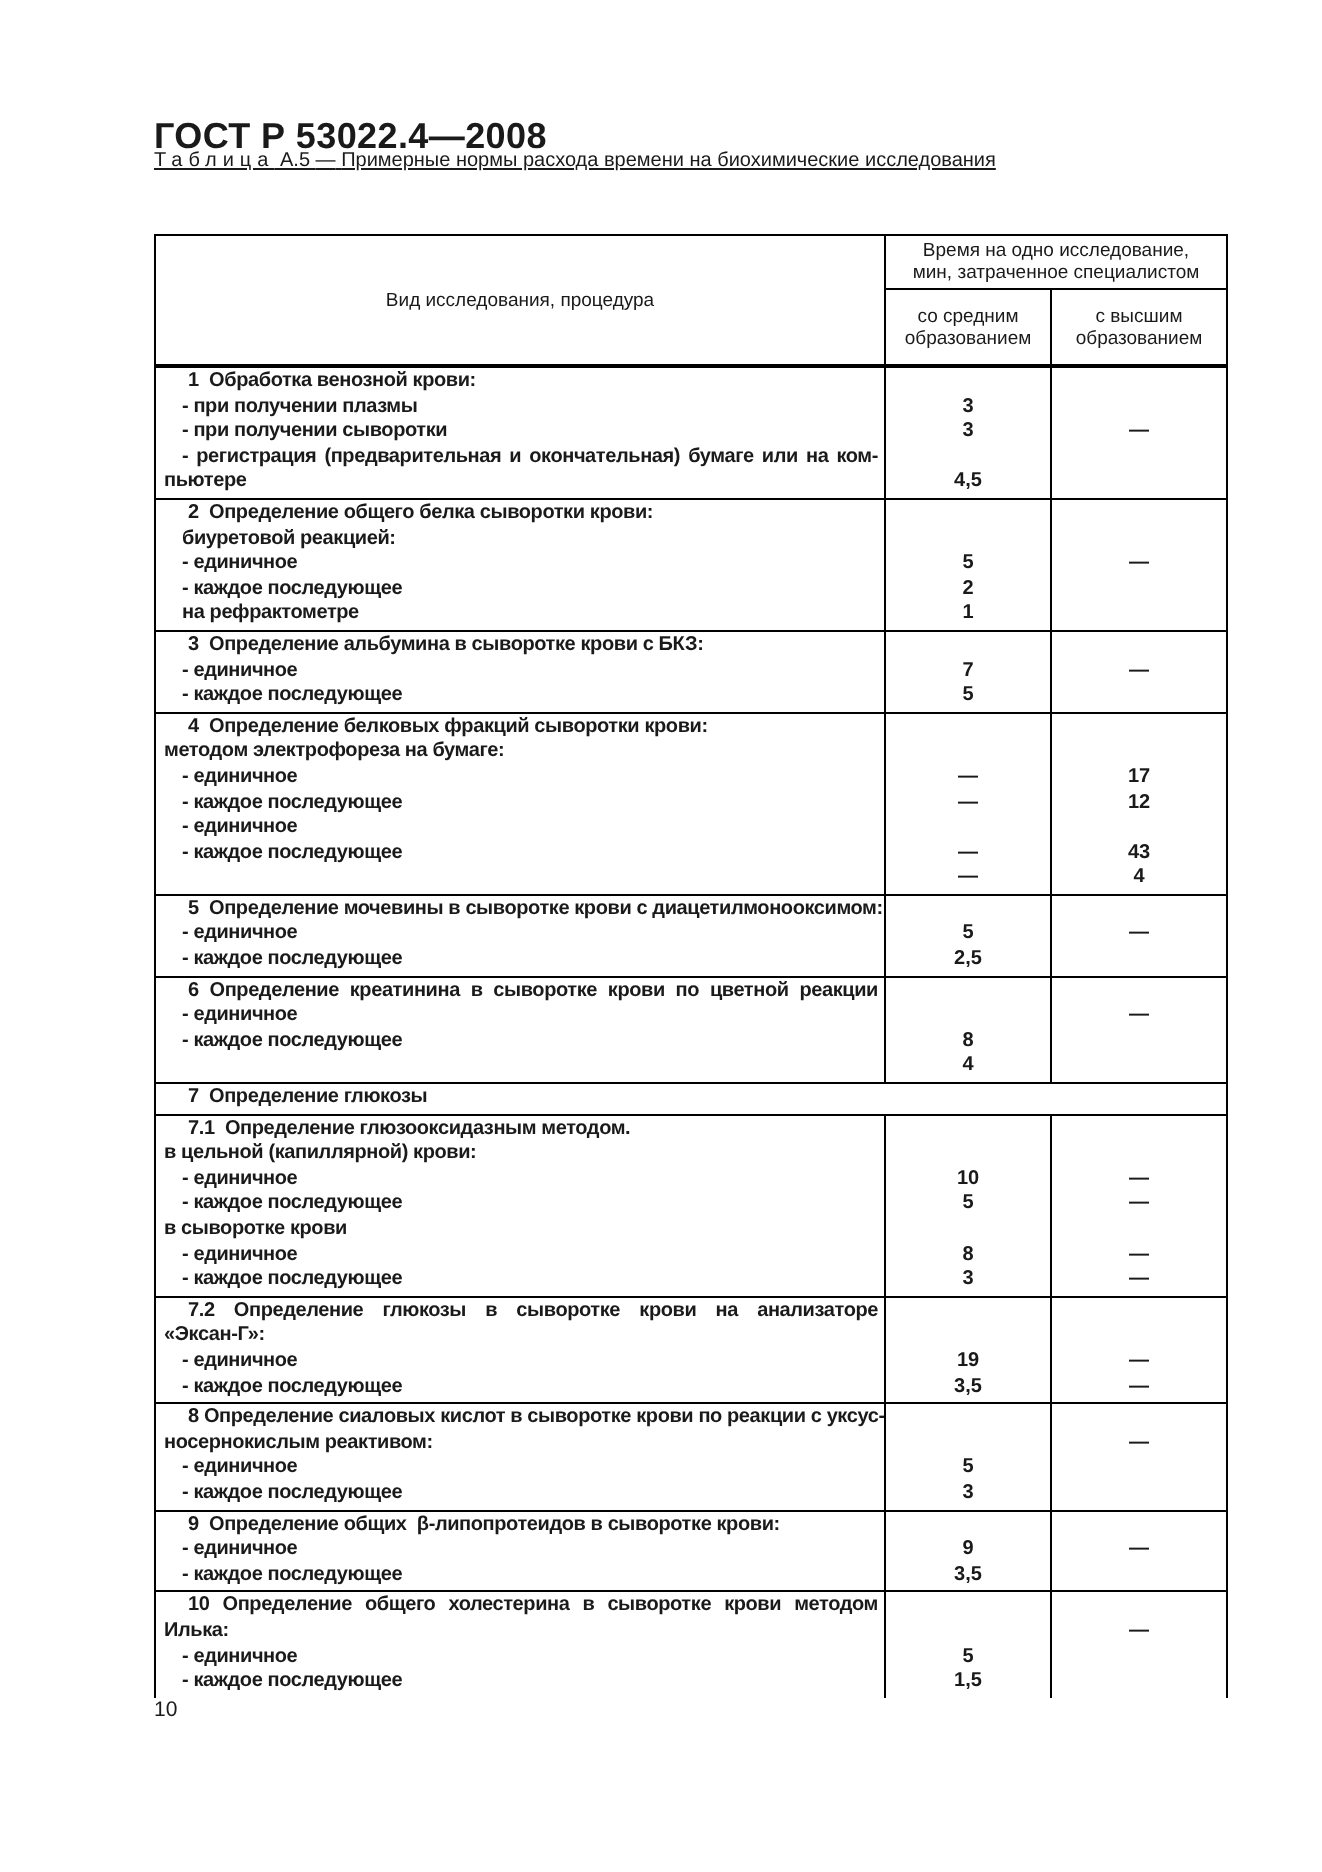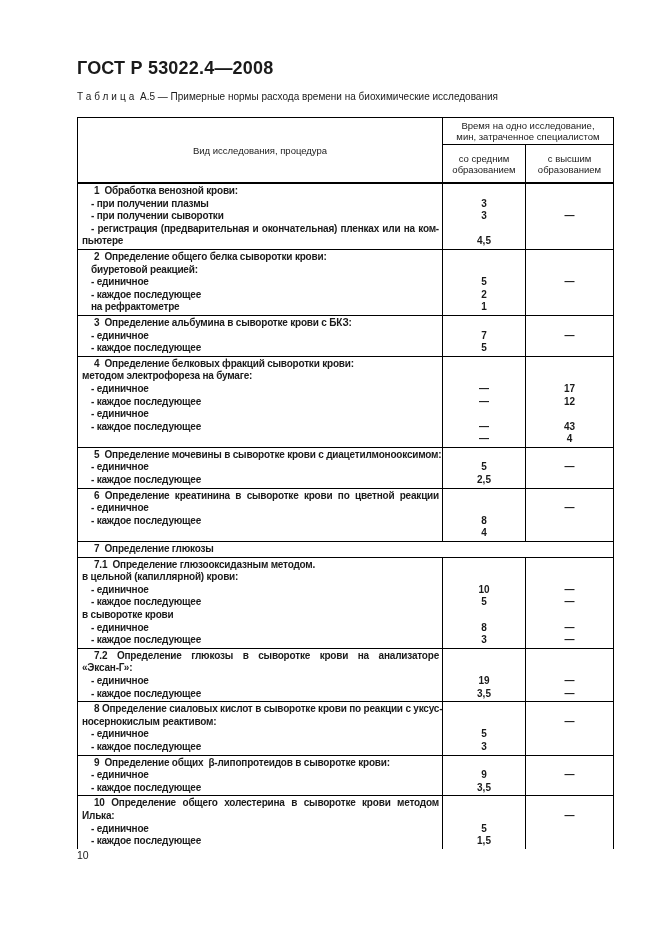--- a/index.html
+++ b/index.html
@@ -9,22 +9,22 @@
     font-family: "Liberation Sans", sans-serif;
     color: #1a1a1a;
     position: relative;
     overflow: hidden;
   }
   .doc-title {
     position: absolute; left: 77px; top: 58px;
     font-size: 18px; font-weight: bold; letter-spacing: 0.2px;
   }
   .caption {
-    position: absolute; left: 77px; top: 91px;
-    font-size: 10px; white-space: nowrap;
+    position: absolute; left: 77px; top: 75px;
+    font-size: 10px; white-space: nowrap; text-decoration: underline;
   }
   .caption .sp { letter-spacing: 3px; }
   .tbl {
     position: absolute; left: 77px; top: 117px; width: 537px;
     box-sizing: border-box;
     border: 1.5px solid #000;
     border-bottom: none;
     font-size: 10px;
   }
   
@@ -99,21 +99,21 @@
     <div class="h-span">Время на одно исследование, мин, затраченное специалистом</div>
     <div class="h-sub h-sub1">со средним образованием</div>
     <div class="h-sub">с высшим образованием</div>
   </div>
   <div>
       <div class="group">
         <div class="cell c-desc">
           <div class="line ind-num">1&nbsp; Обработка венозной крови:</div>
           <div class="line ind-dash">- при получении плазмы</div>
           <div class="line ind-dash">- при получении сыворотки</div>
-          <div class="line ind-dash just">- регистрация (предварительная и окончательная) пленках или на ком-</div>
+          <div class="line ind-dash just">- регистрация (предварительная и окончательная) бумаге или на ком-</div>
           <div class="line ind-flush">пьютере</div>
         </div>
         <div class="cell c-mid">
           <div class="vline"></div>
           <div class="vline">3</div>
           <div class="vline">3</div>
           <div class="vline"></div>
           <div class="vline">4,5</div>
         </div>
         <div class="cell c-high">

